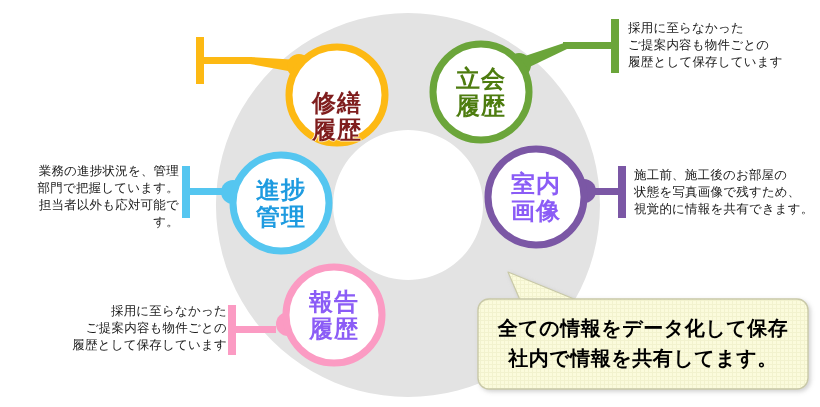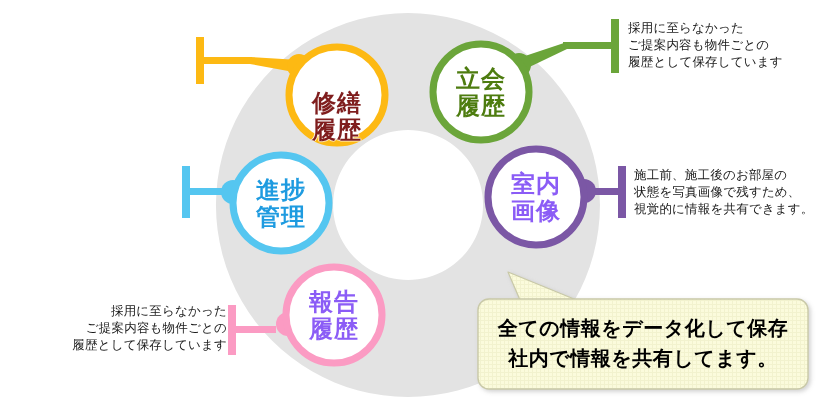--- a/index.html
+++ b/index.html
@@ -133,20 +133,23 @@
   <div class="nodelabel" style="left:488px;top:170px;width:96px;color:#8b5cf6;">室内
 画像</div>
   <div class="nodelabel" style="left:286px;top:288px;width:96px;color:#8b5cf6;">報告
 履歴</div>
 
 
   <div class="desc left-al" style="left:628px;top:20px;width:200px;">採用に至らなかった
 ご提案内容も物件ごとの
 履歴として保存しています</div>
 
+  <div class="desc right-al" style="left:14px;top:163px;width:165px;">業務の進捗状況を、管理
+部門で把握しています。
+担当者以外も応対可能です。</div>
 
   <div class="desc left-al" style="left:634px;top:167px;width:190px;">施工前、施工後のお部屋の
 状態を写真画像で残すため、
 視覚的に情報を共有できます。</div>
 
   <div class="desc right-al" style="left:62px;top:303px;width:165px;">採用に至らなかった
 ご提案内容も物件ごとの
 履歴として保存しています</div>
 
   <div class="callout-text" style="left:478px;top:313px;width:330px;">全ての情報をデータ化して保存

